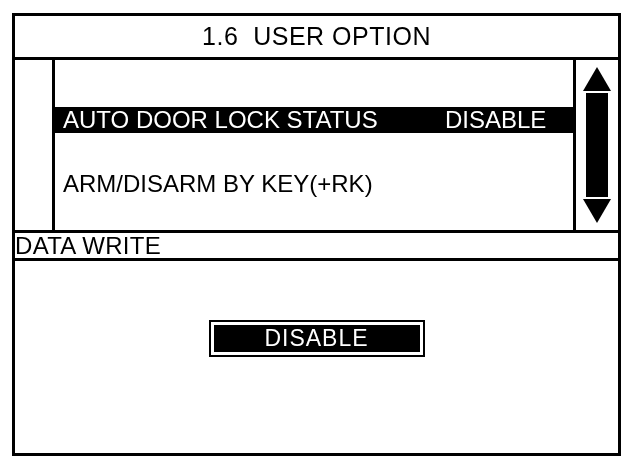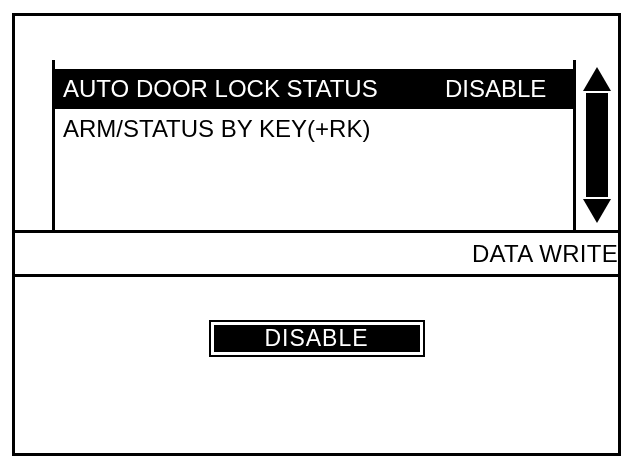--- a/index.html
+++ b/index.html
@@ -63,26 +63,27 @@
     flex: 0 0 auto;
   }
   .list-area {
     flex: 1 1 auto;
     position: relative;
     padding-top: 9px;
     box-sizing: border-box;
     overflow: hidden;
   }
   .row {
-    height: 40px;
+    height: 26px;
     display: flex;
     align-items: center;
     padding: 0 6px 0 8px;
     box-sizing: border-box;
     white-space: nowrap;
+    margin-top: 38px;
   }
   .row.selected {
     background: #000000;
     color: #ffffff;
   }
   .row-label {
     font-size: 24px;
     letter-spacing: 0px;
     flex: 0 0 auto;
     width: 382px;
@@ -132,26 +133,26 @@
     background: #000000;
     width: 100%;
   }
 
   
   .datawrite-bar {
     position: absolute;
     left: 0;
     top: 217px;
     right: 0;
-    height: 44px;
+    height: 28px;
     border-bottom: 3px solid #000000;
     box-sizing: border-box;
     display: flex;
     align-items: center;
-    justify-content: flex-end;
+    justify-content: flex-start;
   }
   .datawrite-text {
     font-size: 24px;
     letter-spacing: 0.3px;
   }
 
   
   .bottom-panel {
     position: absolute;
     left: 0;
@@ -193,34 +194,37 @@
     font-size: 19px;
     line-height: 1;
     vertical-align: 1px;
   }
 </style>
 </head>
 <body>
 
 <div id="screen">
 
+  <div class="title-bar">
+    <div class="title-text">1.6  USER OPTION</div>
+  </div>
 
   <div class="list-section">
 
     <div class="gutter"></div>
 
     <div class="list-area">
 
       <div class="row selected">
         <span class="row-label">AUTO DOOR LOCK STATUS</span>
         <span class="row-value">DISABLE</span>
       </div>
 
       <div class="row">
-        <span class="row-label">ARM/STATUS BY KEY(+RK)</span>
+        <span class="row-label">ARM/DISARM BY KEY(+RK)</span>
       </div>
 
     </div>
 
     <div class="scrollbar">
       <div class="sb-arrow-up"></div>
       <div class="sb-track">
         <div class="sb-thumb"></div>
       </div>
       <div class="sb-arrow-down"></div>

